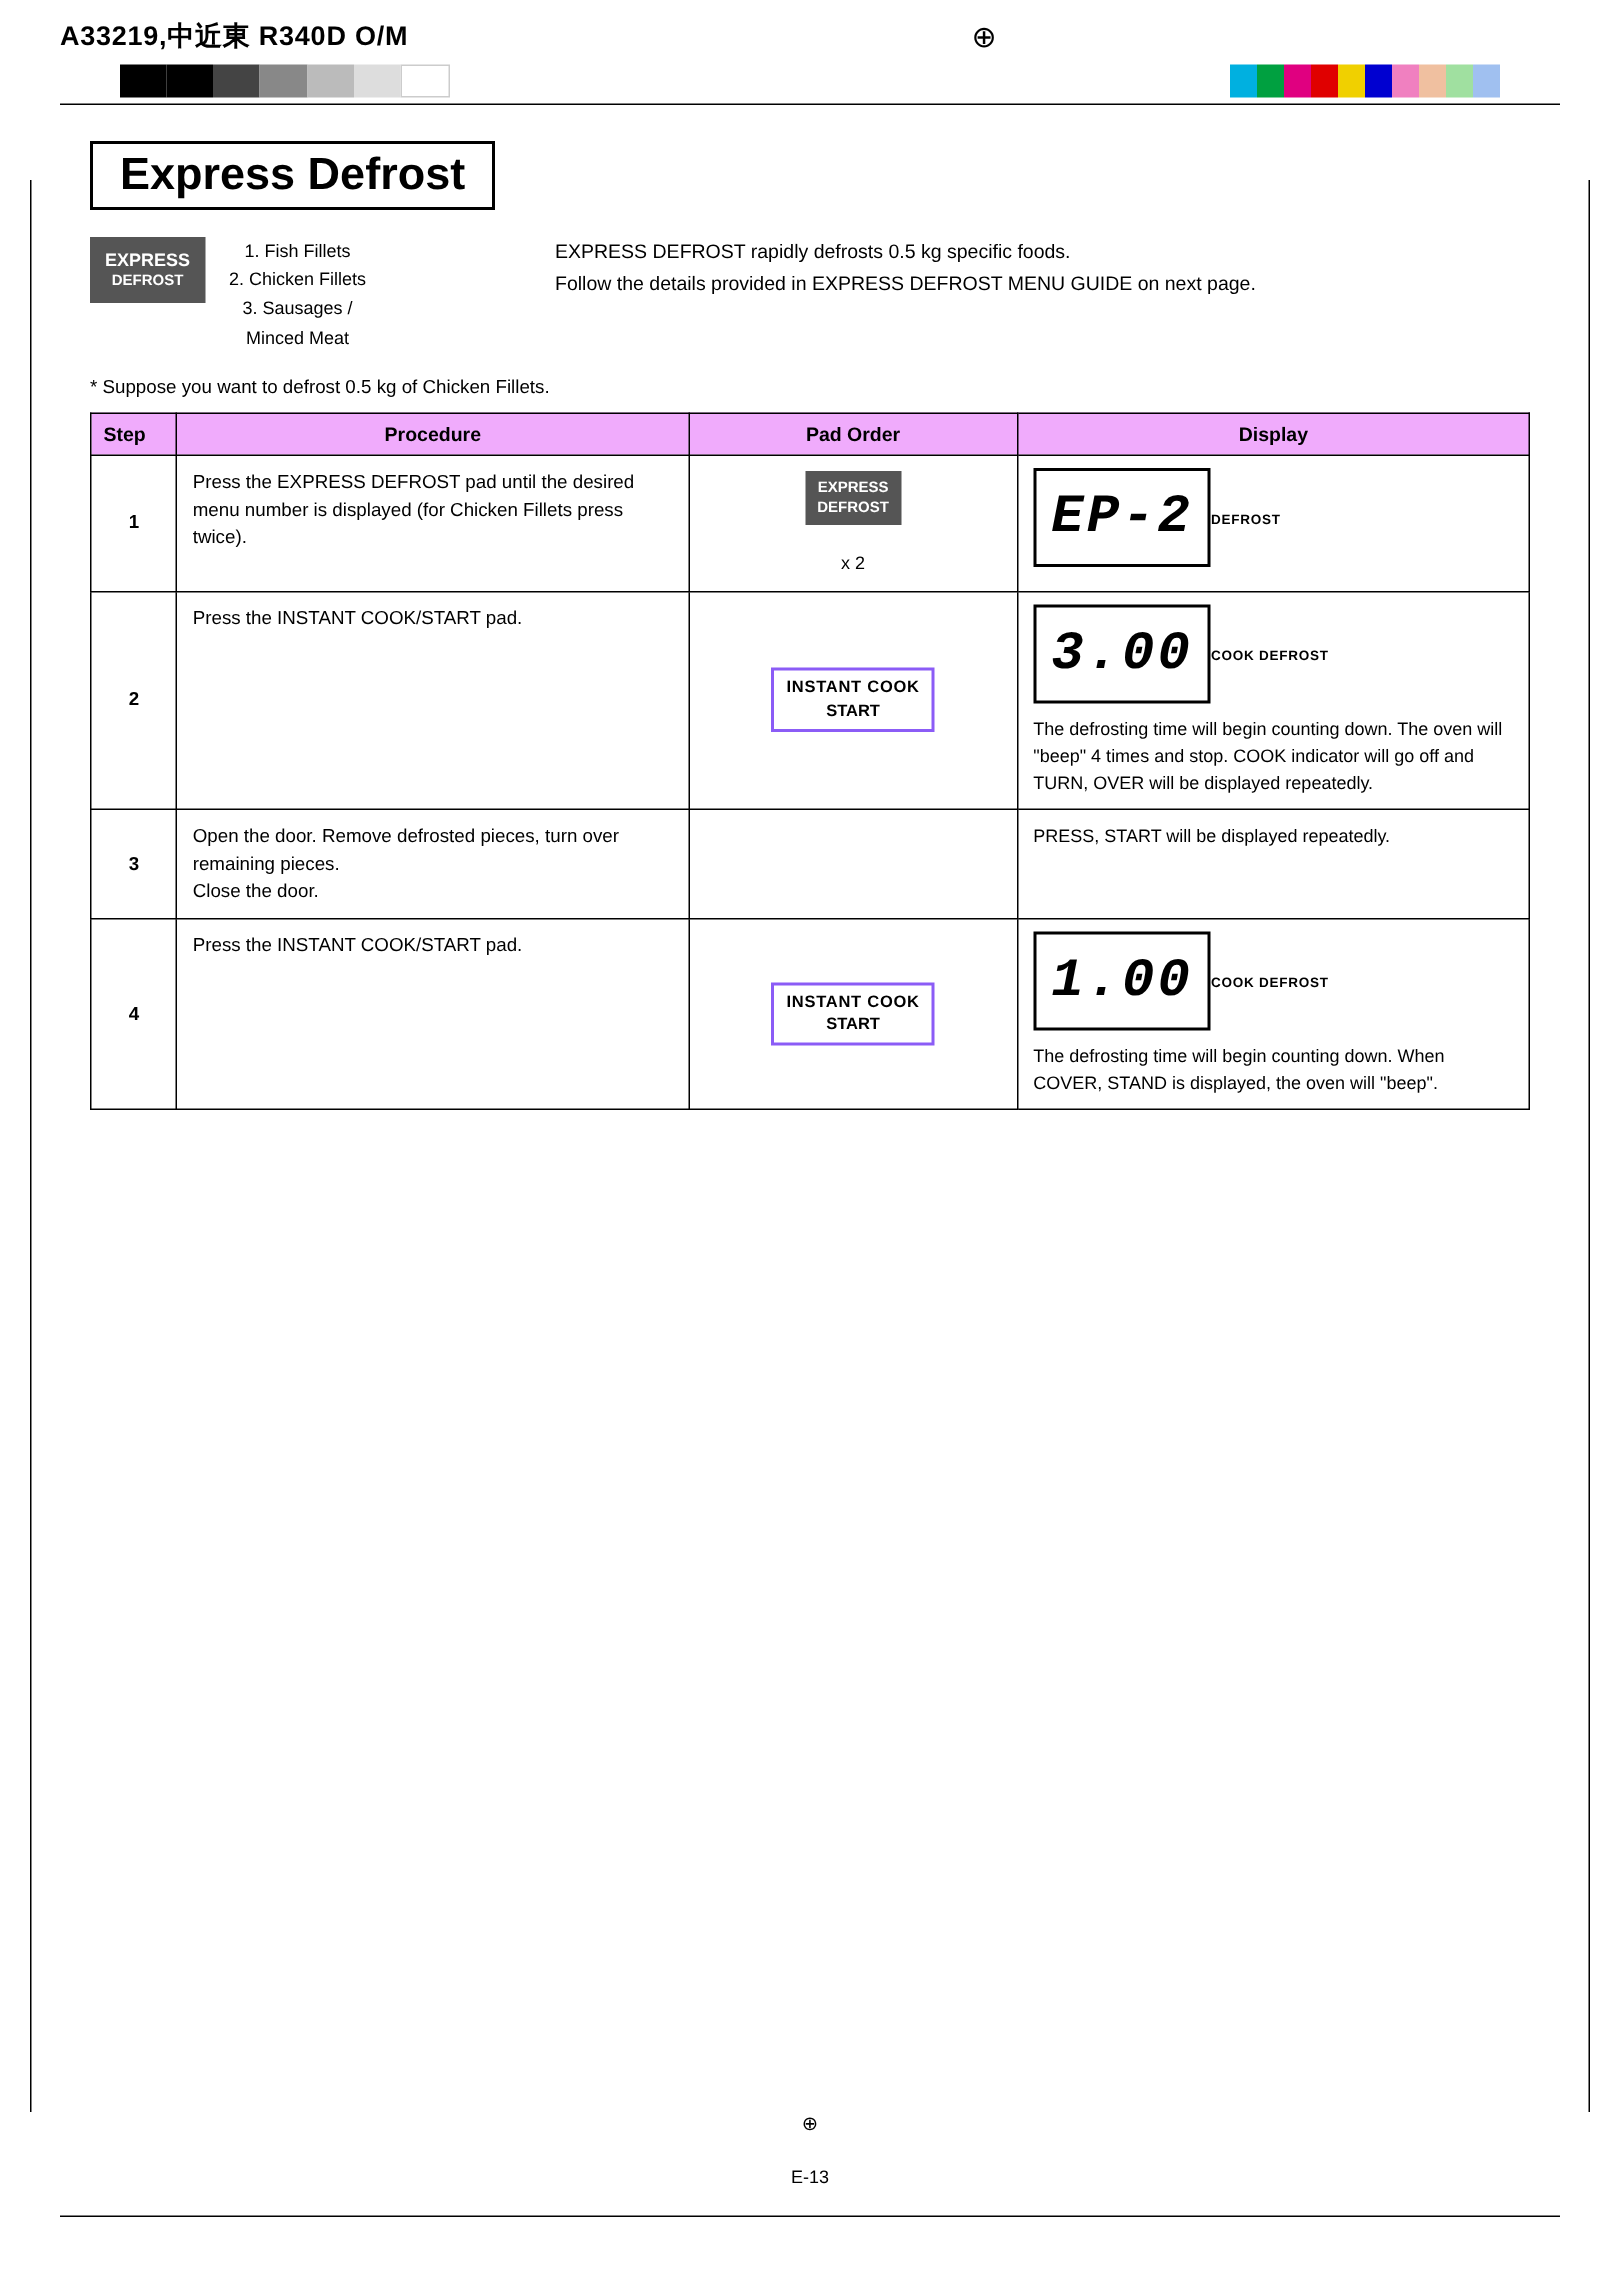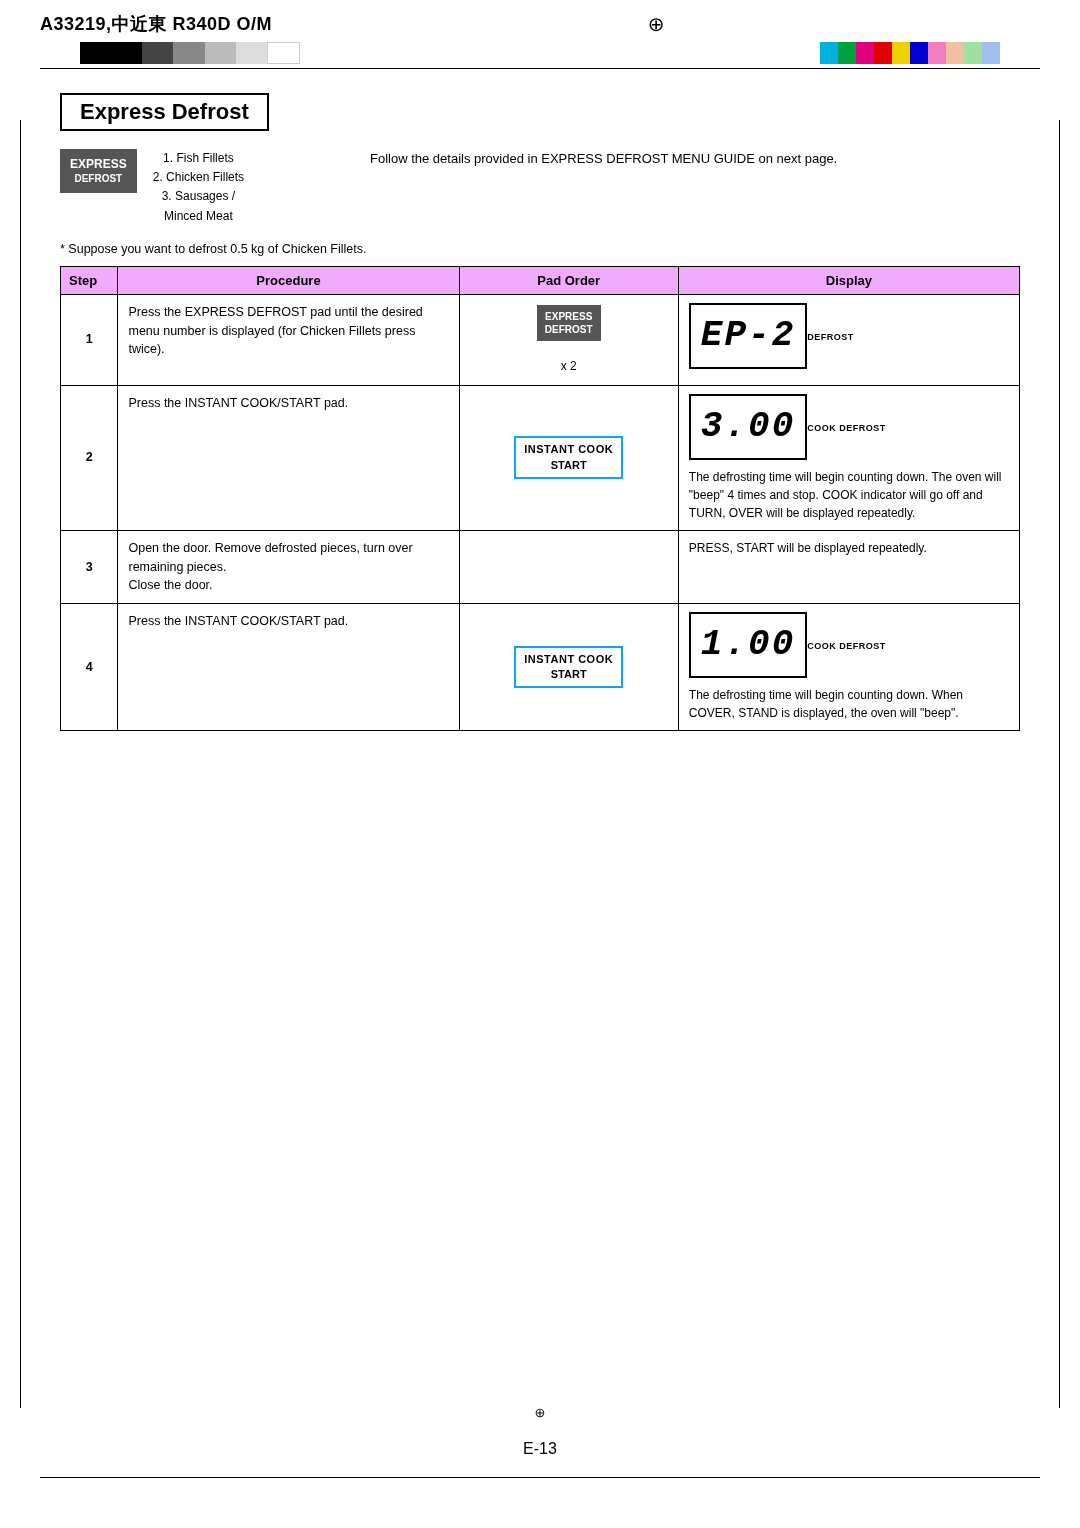--- a/index.html
+++ b/index.html
@@ -77,21 +77,21 @@
       margin: 0 40px;
     }
 
     
     .main-content {
       padding: 20px 60px 30px 60px;
     }
 
     
     .page-title {
-      font-size: 22px;
+      font-size: 30px;
       font-weight: bold;
       border: 2.5px solid #000;
       display: inline-block;
       padding: 4px 18px;
       margin-bottom: 18px;
     }
 
     
     .intro-section {
       display: flex;
@@ -195,21 +195,21 @@
       display: inline-block;
       min-width: 55px;
     }
     .pad-x2 {
       font-size: 12px;
       margin-top: 16px;
     }
 
     
     .instant-cook-btn {
-      border: 2px solid #0ea5e9;
+      border: 2px solid #8b5cf6;
       padding: 4px 8px;
       text-align: center;
       font-size: 11px;
       font-weight: bold;
       display: inline-block;
       line-height: 1.4;
     }
     .instant-cook-top { font-size: 11px; font-weight: bold; letter-spacing: 0.5px; }
     .instant-cook-bottom { font-size: 11px; font-weight: bold; }
 
@@ -244,21 +244,21 @@
 
     
     .footer-area {
       position: absolute;
       bottom: 60px;
       left: 0;
       right: 0;
       text-align: center;
     }
     .page-num {
-      font-size: 16px;
+      font-size: 12px;
     }
 
     .crosshair {
       font-size: 20px;
       text-align: center;
     }
     .desc-text {
       font-size: 12px;
       line-height: 1.5;
     }
@@ -334,20 +334,21 @@
         <span class="btn-defrost">DEFROST</span>
       </div>
       <ul class="menu-list">
         <li>1. Fish Fillets</li>
         <li>2. Chicken Fillets</li>
         <li>3. Sausages /</li>
         <li>    Minced Meat</li>
       </ul>
     </div>
     <div class="intro-right">
+      <p>EXPRESS DEFROST rapidly defrosts 0.5 kg specific foods.</p>
       <p>Follow the details provided in EXPRESS DEFROST MENU GUIDE on next page.</p>
     </div>
   </div>
 
   
   <p class="note-text">* Suppose you want to defrost 0.5 kg of Chicken Fillets.</p>
 
   
   <table class="instructions-table">
     <thead>

